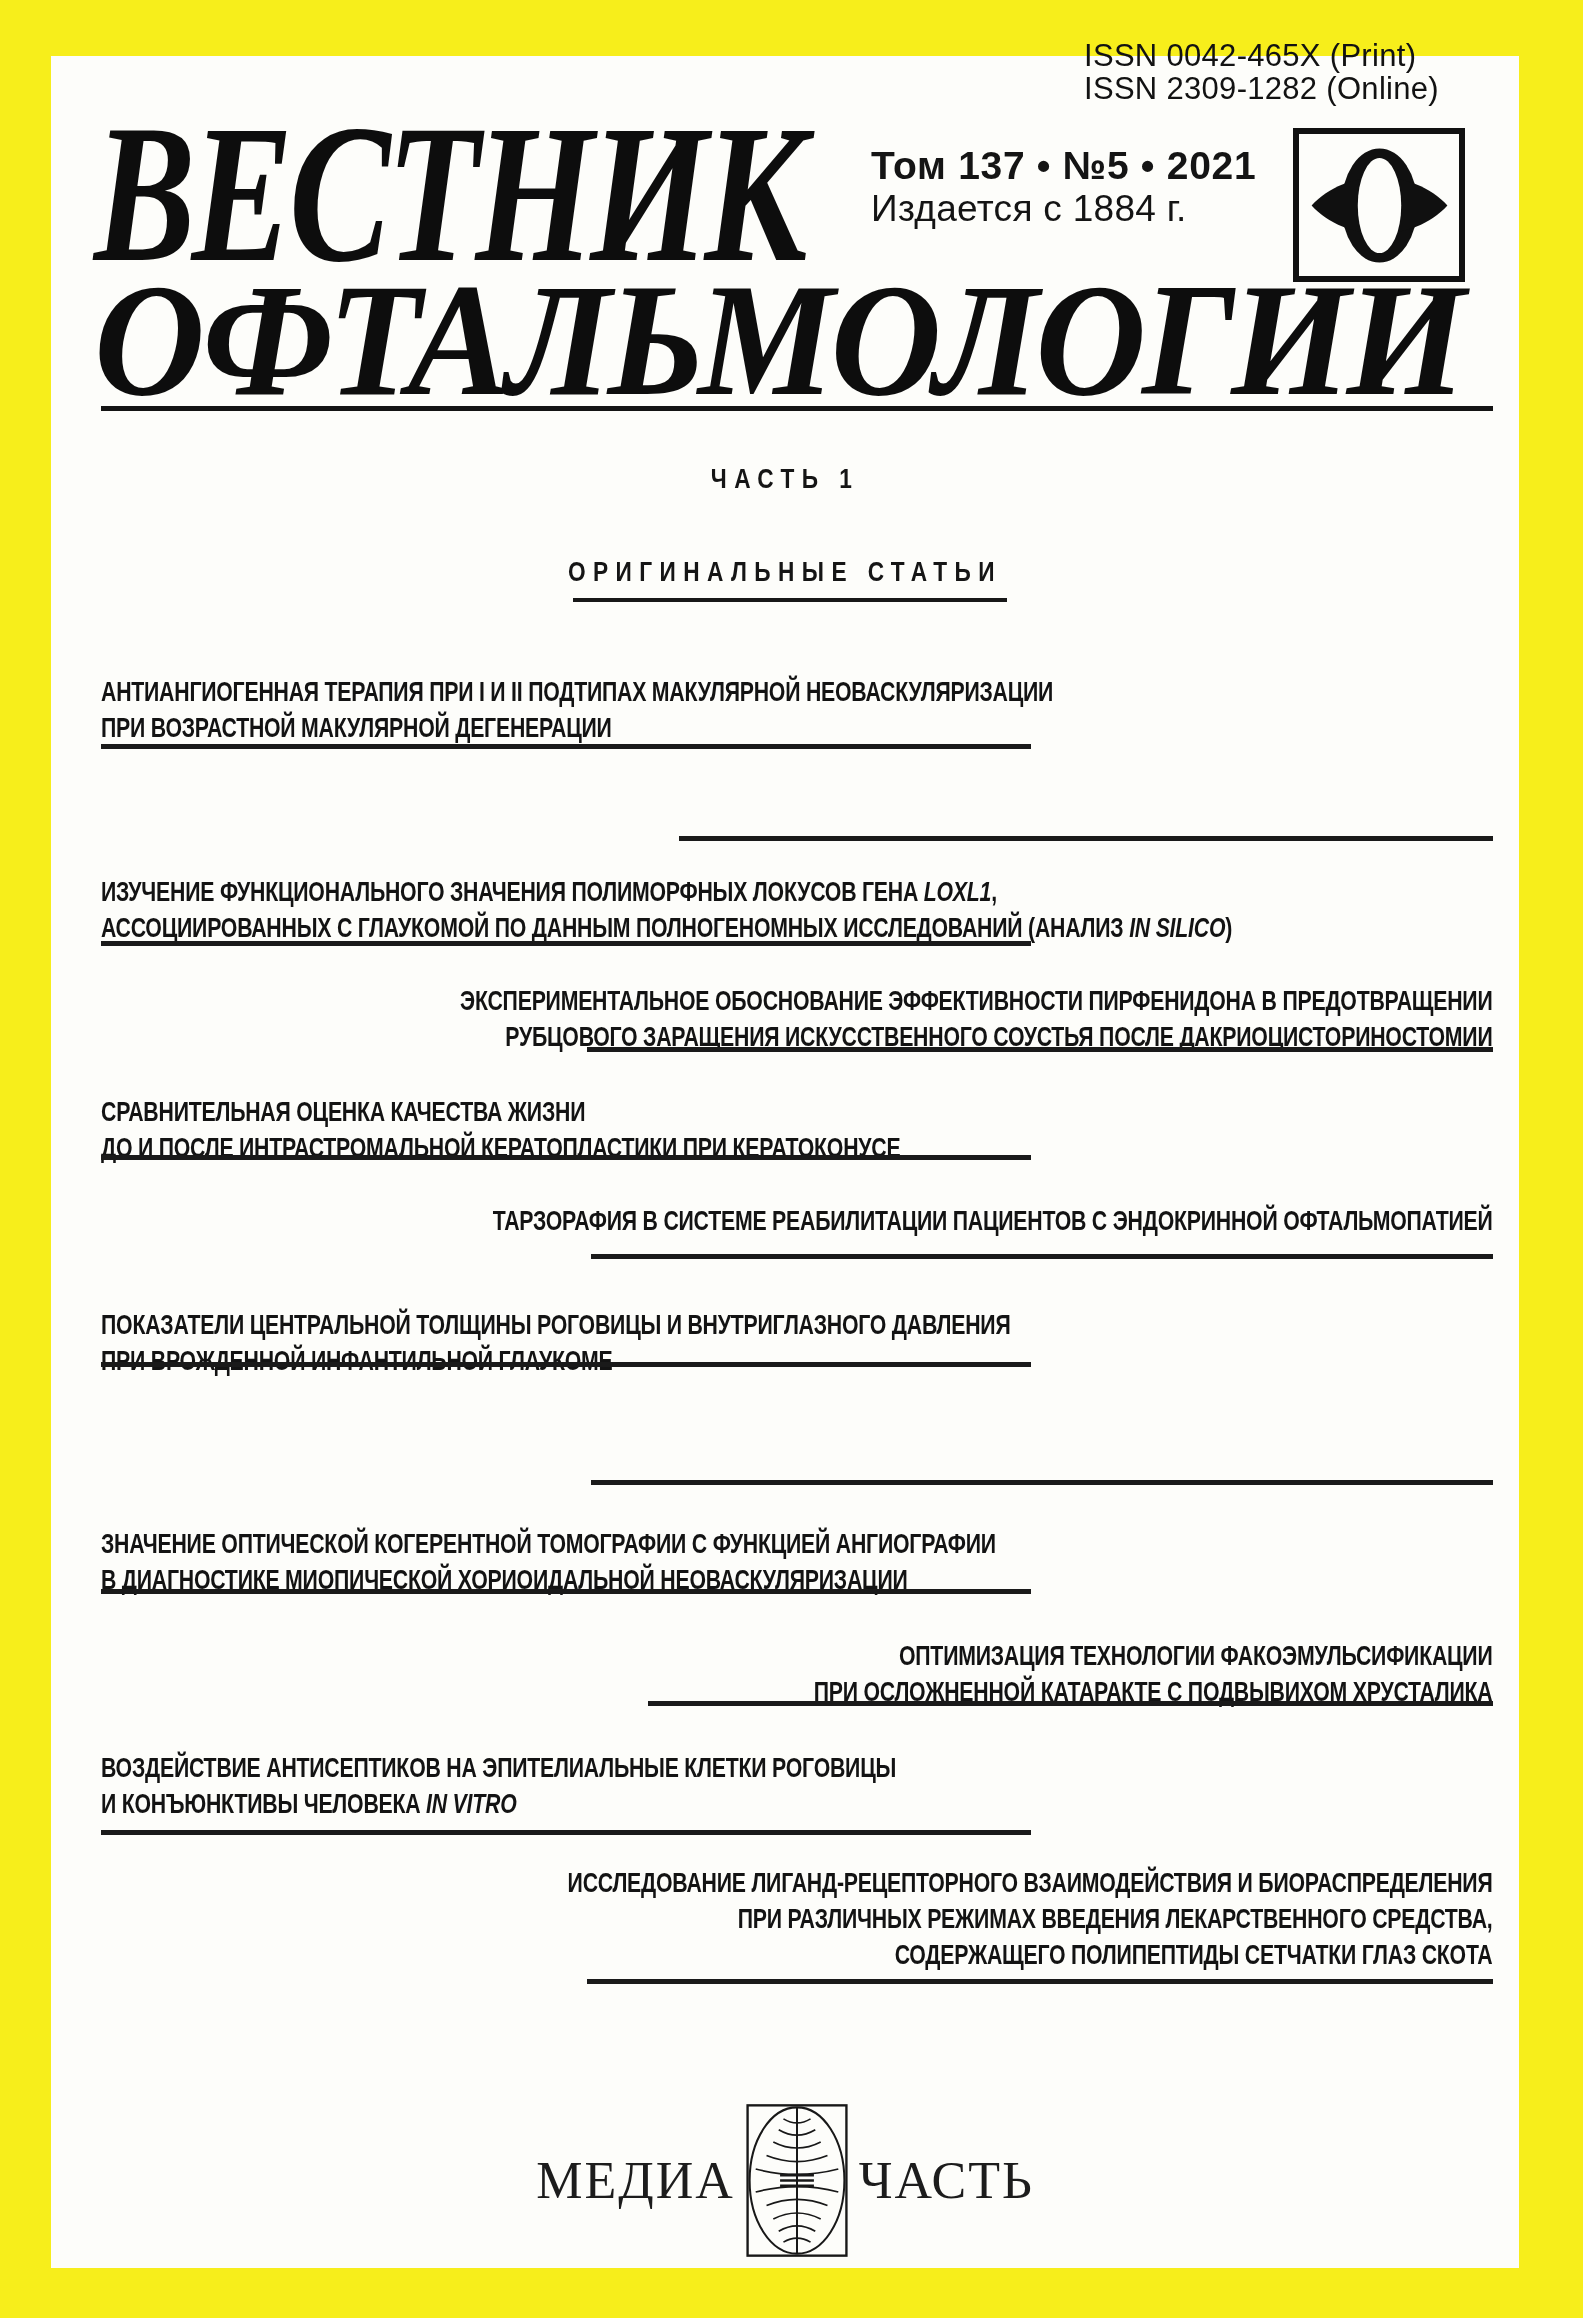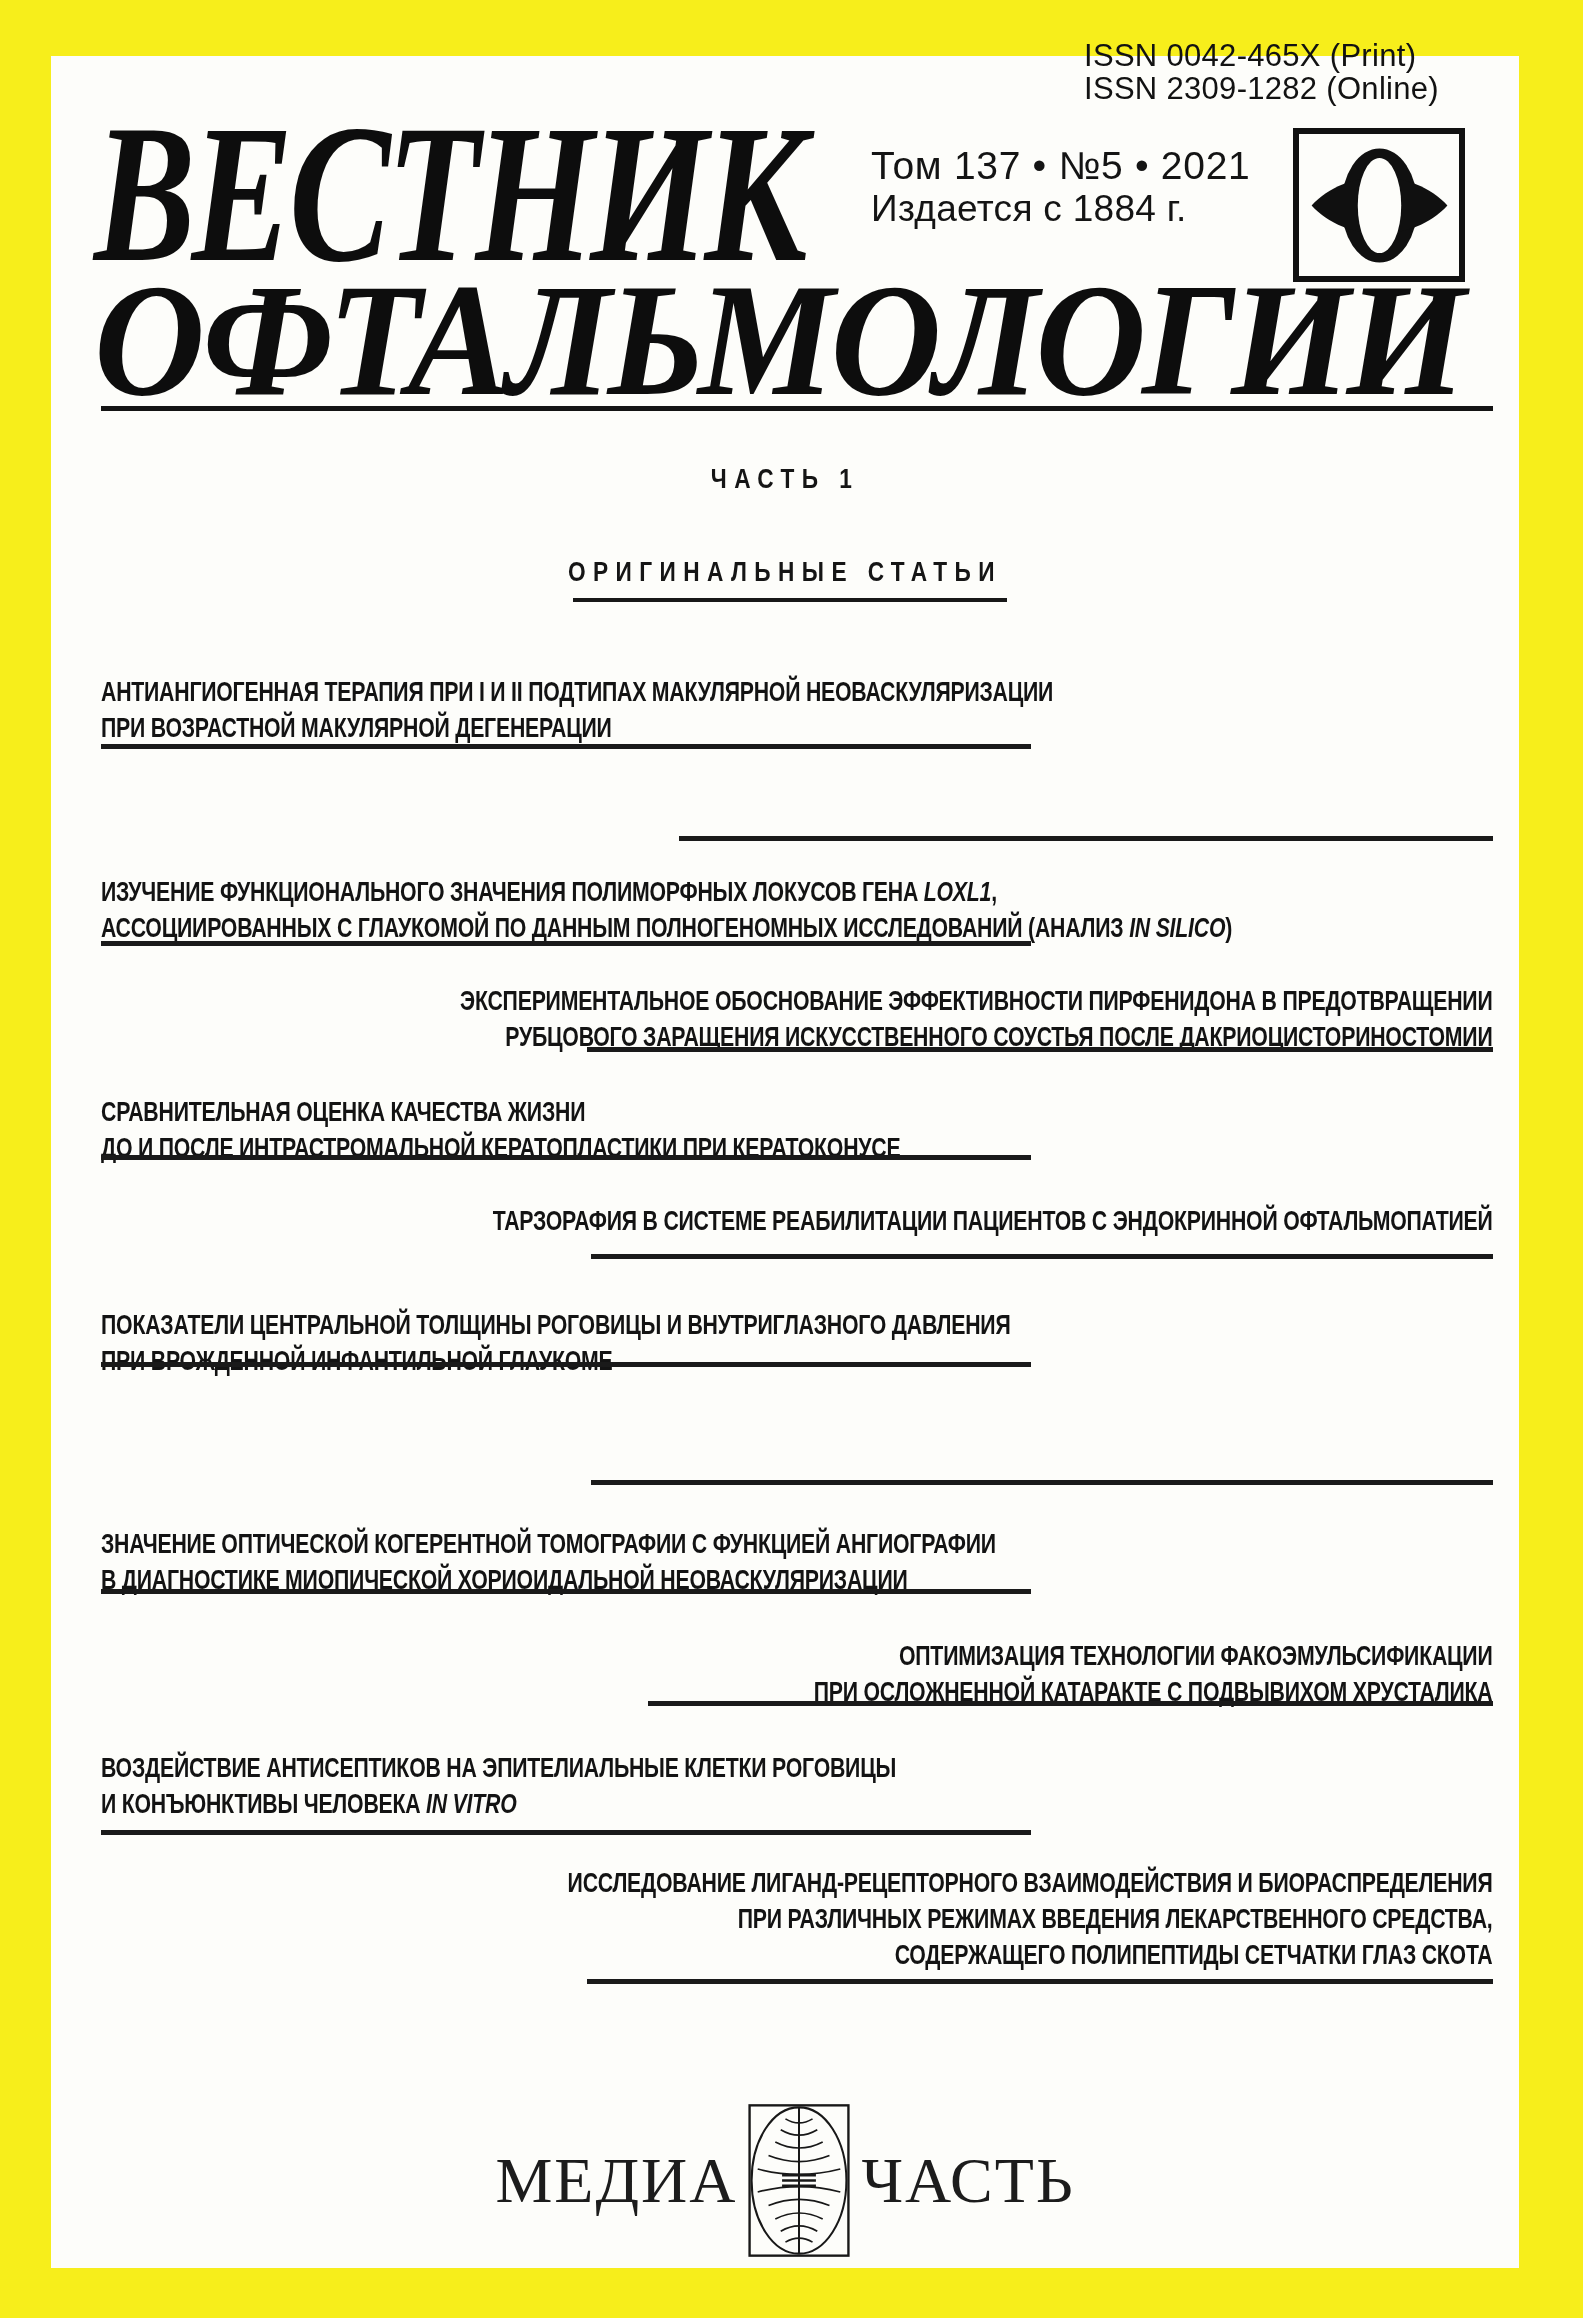--- a/index.html
+++ b/index.html
@@ -26,21 +26,21 @@
     font-size:198px;line-height:1;letter-spacing:-5.4px;color:#0d0d0d;
     transform:scaleX(0.77);transform-origin:left top;
   }
   .title2{
     position:absolute;left:43px;top:204px;white-space:nowrap;
     font-family:"Liberation Serif",serif;font-weight:bold;font-style:italic;
     font-size:160px;line-height:1;letter-spacing:-4.1px;color:#0d0d0d;
     transform:scaleX(0.96);transform-origin:left top;
   }
   .vol-block{position:absolute;left:820px;top:87px;white-space:nowrap;}
-  .vol-line{font-size:39px;line-height:45px;font-weight:normal;letter-spacing:0.7px;}
+  .vol-line{font-size:39px;line-height:45px;font-weight:bold;letter-spacing:0.7px;}
   .since-line{font-size:37px;line-height:42px;font-weight:normal;letter-spacing:0.3px;}
   .eye-box{
     position:absolute;left:1242px;top:72px;width:160px;height:142px;
     border:6.8px solid #111;background:#fdfdfa;
     display:flex;align-items:center;justify-content:center;
   }
   .mast-rule{position:absolute;left:50px;right:26.5px;top:350px;height:5.4px;background:#141414;}
   
   .part-heading,.section-heading{
     position:absolute;left:0;right:0;text-align:center;
@@ -59,21 +59,21 @@
   .art.right .lines{text-align:right;transform:scaleX(0.76);transform-origin:right top;}
   .rule{position:absolute;height:4.7px;background:#1a1a1a;}
   .rule.left{left:50px;}
   .rule.right{right:26.5px;}
   
   .publisher{
     position:absolute;left:0;right:0;top:2048px;
     display:flex;align-items:center;justify-content:center;gap:11px;
   }
   .pub-name{
-    font-family:"Liberation Serif",serif;font-size:64px;letter-spacing:2px;
+    font-family:"Liberation Serif",serif;font-size:52px;letter-spacing:2px;
     color:#1c1c1c;font-weight:500;white-space:nowrap;
   }
   i{font-style:italic;}
 </style>
 </head>
 <body>
 
 <div class="issn">
   <div>ISSN 0042-465X (Print)</div>
   <div>ISSN 2309-1282 (Online)</div>

